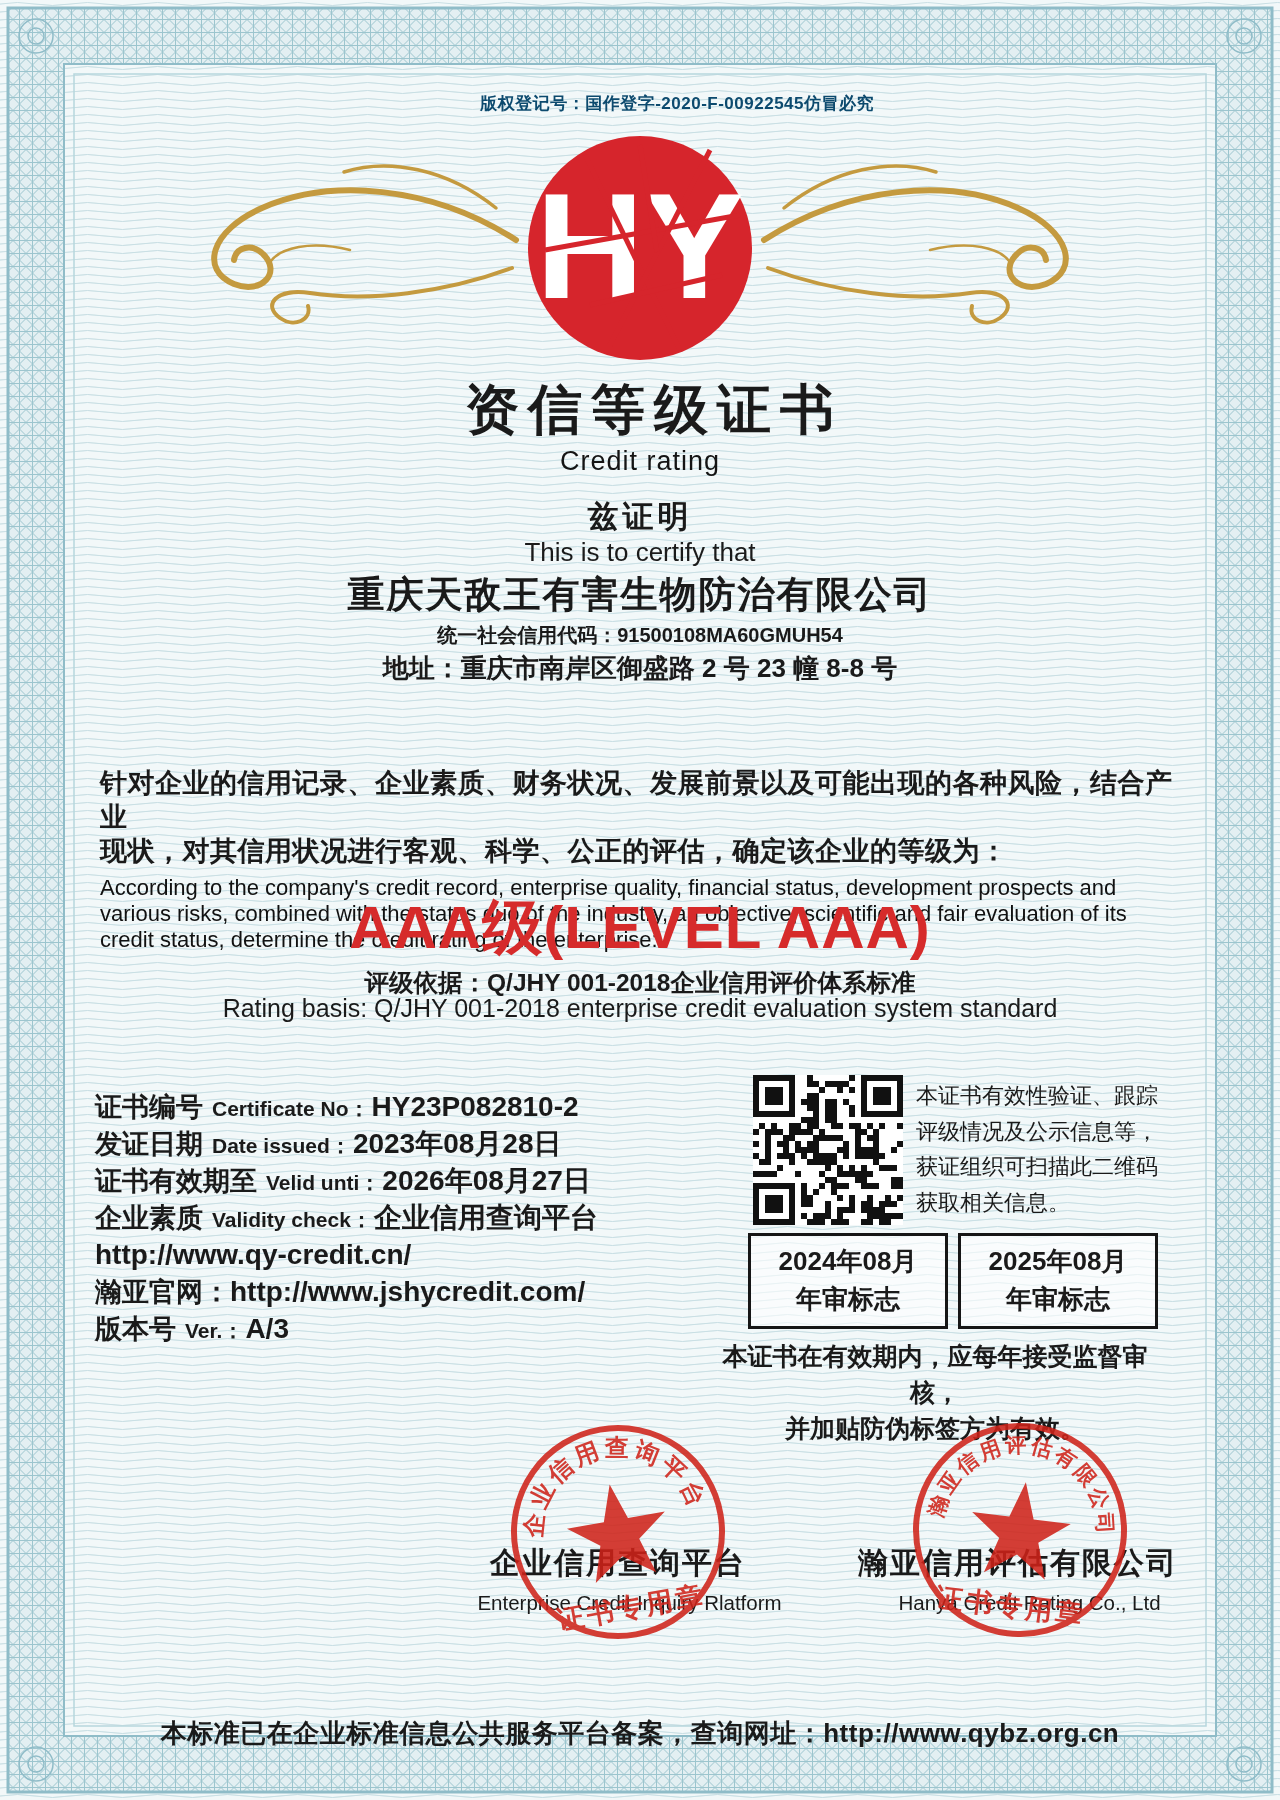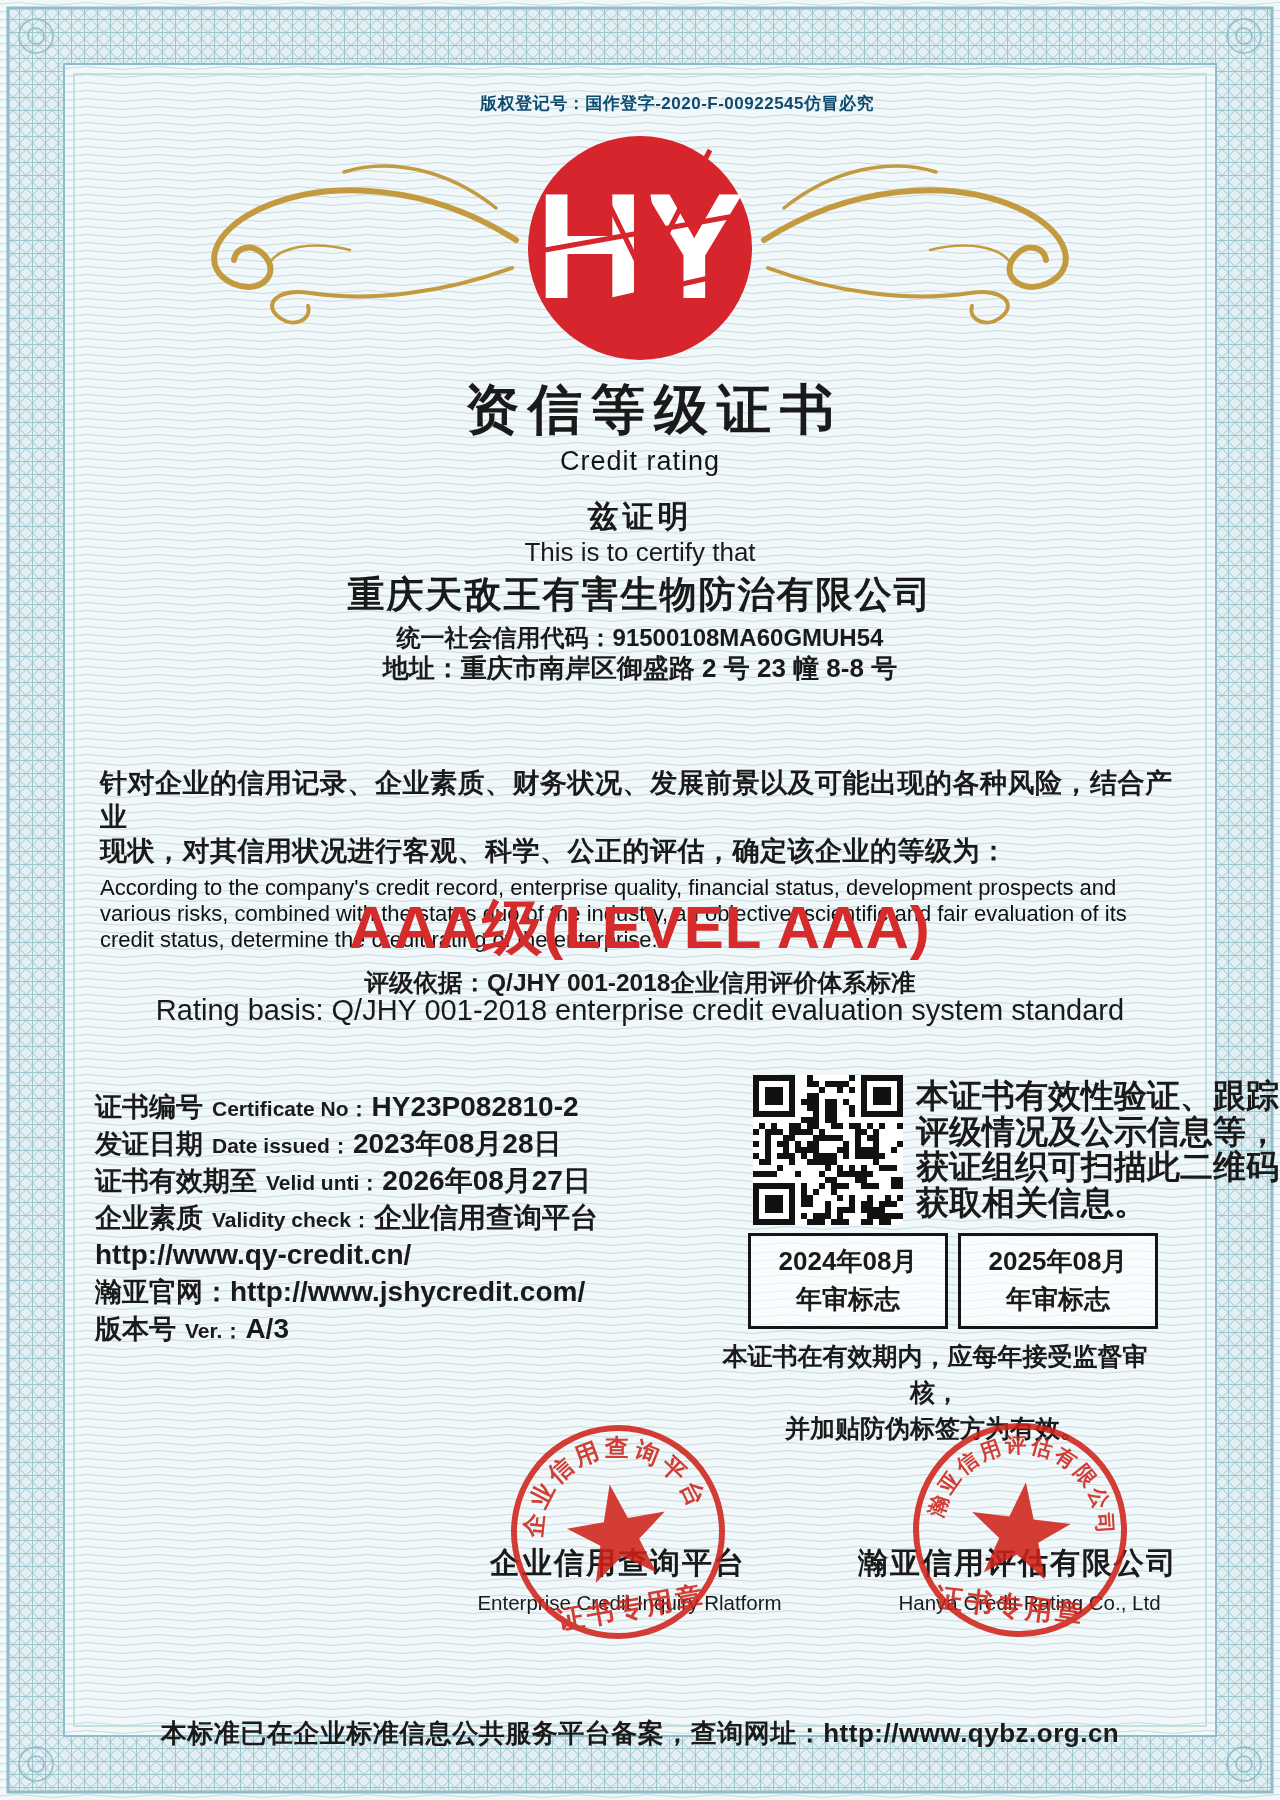--- a/index.html
+++ b/index.html
@@ -7,35 +7,35 @@
         font-family:"Liberation Sans","DejaVu Sans",sans-serif;color:#1a1a1a;background:#f2f8f9;}
   .bg{position:absolute;left:0;top:0;z-index:0;}
   .abs{position:absolute;z-index:2;white-space:nowrap;}
   .ctr{left:0;right:0;text-align:center;}
   .copyright{top:92px;right:406px;font-size:17px;font-weight:700;color:#0c4a6e;letter-spacing:.5px;}
   .title-cn{top:374px;font-size:54px;font-weight:800;letter-spacing:9px;padding-left:28px;}
   .title-en{top:446px;font-size:27px;letter-spacing:1px;color:#141414;}
   .intro-cn{top:496px;font-size:31px;font-weight:700;letter-spacing:4px;}
   .intro-en{top:537px;font-size:26px;}
   .company{top:570px;font-size:37px;font-weight:800;letter-spacing:2px;}
-  .code{top:622px;font-size:24px;font-weight:700;}
+  .code{top:622px;font-size:20px;font-weight:700;}
   .addr{top:651px;font-size:26px;font-weight:700;}
   .stmt{left:100px;top:766px;width:1085px;white-space:normal;}
   .stmt-cn{font-size:27px;font-weight:700;line-height:34px;letter-spacing:.5px;}
   .stmt-en{margin-top:7px;font-size:22px;line-height:26px;color:#111;}
   .level{top:888px;font-size:60px;font-weight:800;color:#d62b2b;letter-spacing:1px;}
   .basis-cn{top:966px;font-size:24.5px;font-weight:700;}
-  .basis-en{top:994px;font-size:29px;}
+  .basis-en{top:994px;font-size:25px;}
   .details{left:95px;top:1090px;}
   .d-row{line-height:33px;white-space:nowrap;}
   .d-cn{font-size:27px;font-weight:700;}
   .d-en{font-size:21px;font-weight:600;margin:0 2px 0 9px;}
   .d-val{font-size:28px;font-weight:600;}
   .qr{position:absolute;left:753px;top:1075px;z-index:2;}
-  .qrnote{left:916px;top:1078px;font-size:33px;font-weight:700;line-height:35.5px;}
+  .qrnote{left:916px;top:1078px;font-size:22px;font-weight:400;line-height:35.5px;}
   .boxes{left:748px;top:1233px;display:flex;gap:10px;}
   .box{width:194px;height:84px;border:3px solid #161616;background:rgba(255,255,255,.6);
        text-align:center;padding-top:6px;}
   .box-month,.box-label{font-size:26px;font-weight:600;line-height:38px;}
   .revnote{left:700px;width:470px;top:1338px;text-align:center;font-size:25px;font-weight:700;line-height:36px;white-space:normal;}
   .issuer{top:1543px;text-align:center;transform:translateX(-50%);z-index:3;}
   .iss-cn{font-size:30px;font-weight:800;letter-spacing:2px;}
   .iss-en{margin-top:7px;font-size:20.5px;font-weight:400;margin-left:23px;}
   .seal{position:absolute;z-index:6;}
   .footer{top:1690px;font-size:26px;font-weight:700;letter-spacing:.5px;margin-top:26px;}

